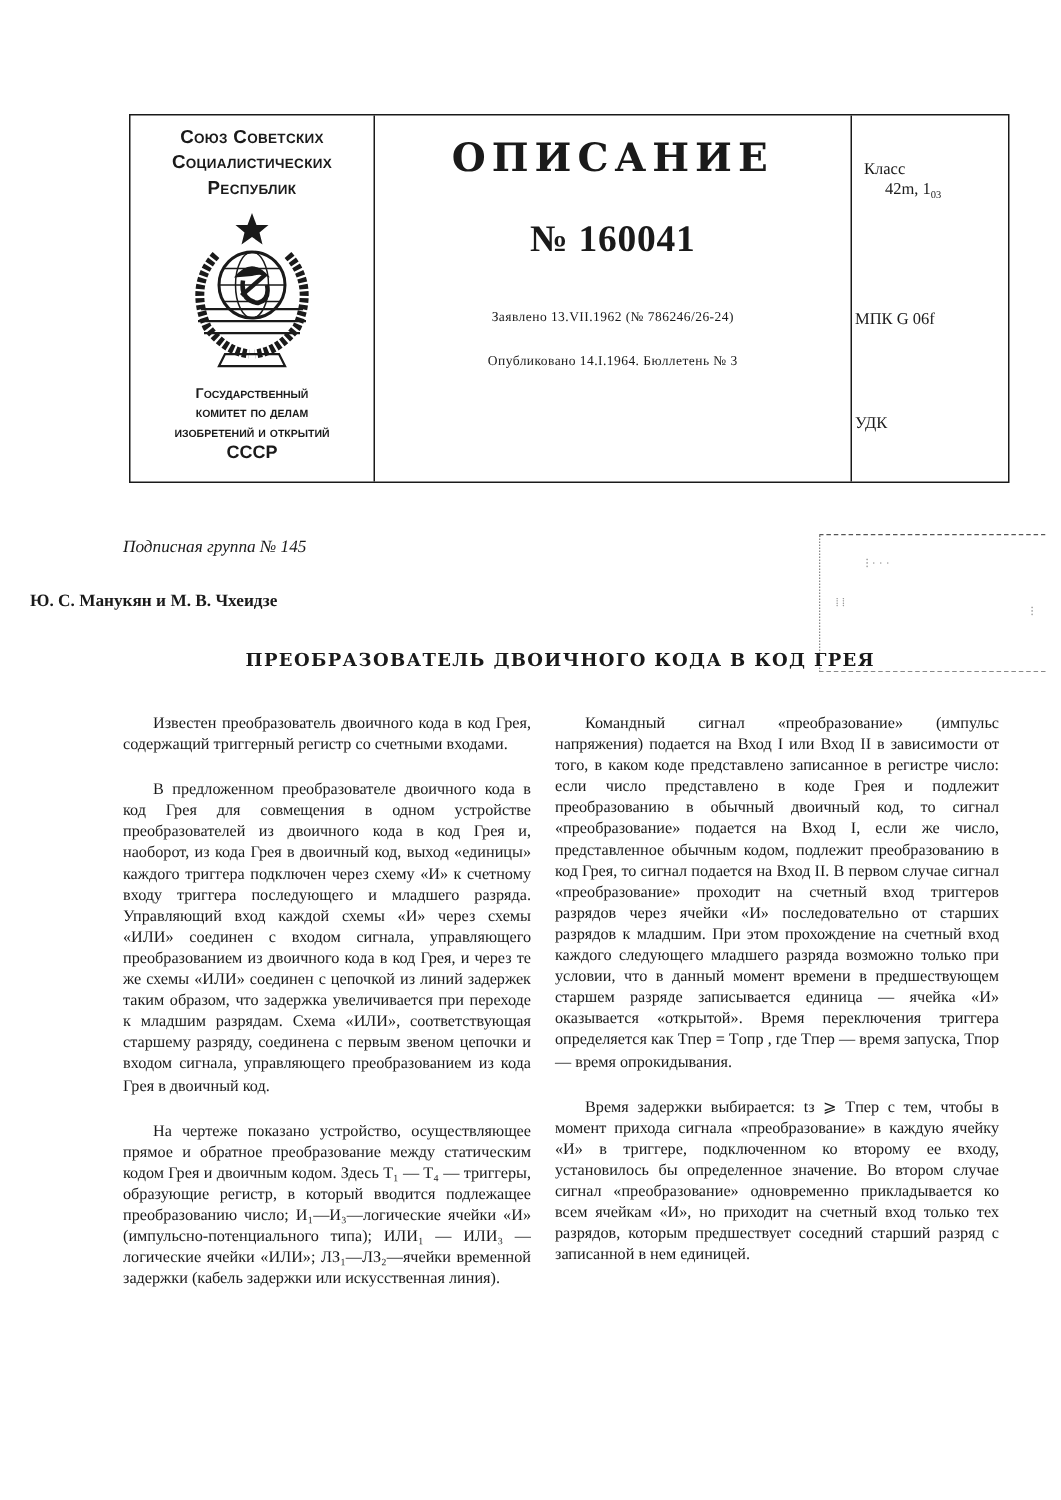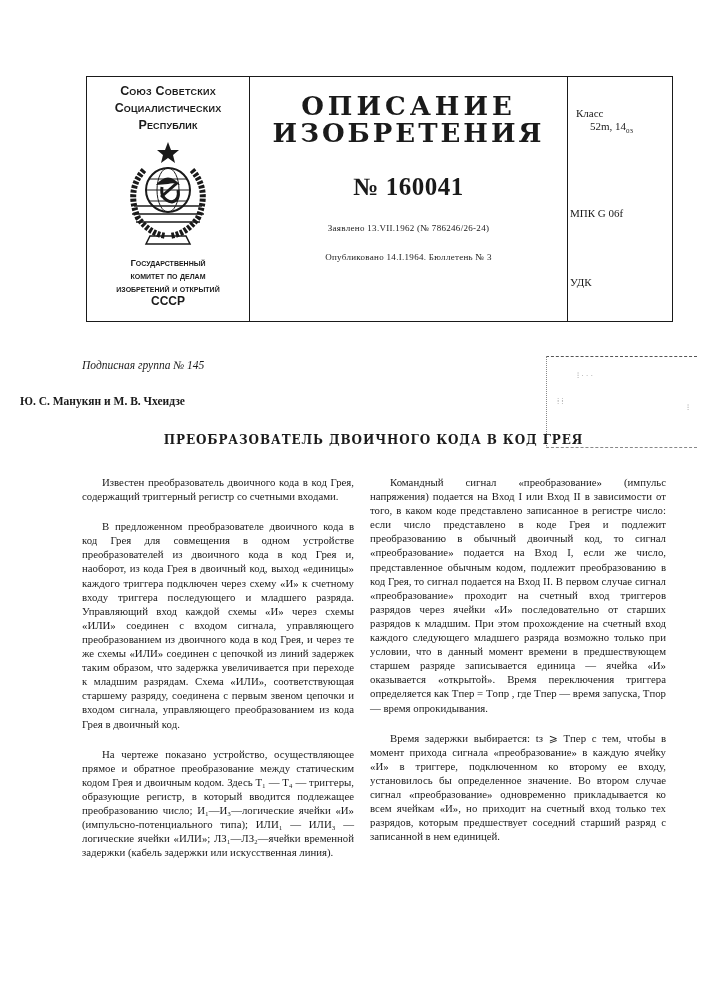--- a/index.html
+++ b/index.html
@@ -14,21 +14,21 @@
   .hb-right { flex: 1; position: relative; font-size: 11px; }
 
   .union { font-weight: bold; font-size: 12.5px; line-height: 17px; margin-top: 6px; font-variant: small-caps; letter-spacing: 0.2px; }
   .emblem { margin: 6px auto 0; width: 104px; height: 110px; display: block; }
   .committee { font-weight: bold; font-size: 9.5px; line-height: 13px; margin-top: 6px; font-variant: small-caps; }
 
   .title1 { font-family: "DejaVu Serif", serif; font-weight: 900; font-size: 26px; letter-spacing: 4px; line-height: 27px; margin-top: 16px; }
   .title2 { font-family: "DejaVu Serif", serif; font-weight: 900; font-size: 26px; letter-spacing: 3px; line-height: 27px; }
   .subtitle { font-family: "DejaVu Serif", serif; font-weight: bold; font-size: 13.5px; letter-spacing: 0.8px; margin-top: 4px; }
   .patent-no { font-family: "Liberation Serif", serif; font-weight: bold; font-size: 25px; margin-top: 26px; letter-spacing: 0.5px; }
-  .filed { font-size: 9px; margin-top: 22px; letter-spacing: 0.3px; }
+  .filed { font-size: 9px; margin-top: 32px; letter-spacing: 0.3px; }
   .published { font-size: 9px; margin-top: 19px; letter-spacing: 0.3px; }
 
   .klass { position: absolute; left: 8px; top: 30px; line-height: 13px; }
   .klass .val { padding-left: 14px; display: block; }
   .klass sub { font-size: 7px; }
   .mpk { position: absolute; left: 2px; top: 130px; }
   .udk { position: absolute; left: 2px; top: 199px; }
 
   .subscr { position: absolute; left: 82px; top: 359px; font-style: italic; font-size: 11.5px; }
   .authors { position: absolute; left: 0; width: 707px; top: 395px; text-align: left; font-size: 11.5px; font-weight: bold; padding-left: 20px; box-sizing: border-box; }
@@ -72,30 +72,29 @@
     <div class="committee">
       <div>Государственный</div>
       <div>комитет по делам</div>
       <div>изобретений и открытий</div>
       <div style="font-size:12px">СССР</div>
     </div>
   </div>
 
   <div class="hb-mid">
     <div class="title1">ОПИСАНИЕ</div>
-    <div class="title2">ИЗОБРЕТЕНИЯ</div>
     <div class="patent-no">№ 160041</div>
     <div class="filed">Заявлено 13.VII.1962 (№ 786246/26-24)</div>
     <div class="published">Опубликовано 14.I.1964. Бюллетень № 3</div>
   </div>
 
   <div class="hb-right">
     <div class="klass">
       <span>Класс</span>
-      <span class="val"><span>52m, 14</span><sub>03</sub></span>
+      <span class="val"><span>42m, 1</span><sub>03</sub></span>
     </div>
     <div class="mpk">МПК G 06f</div>
     <div class="udk">УДК</div>
   </div>
 </div>
 
 <div class="subscr">Подписная группа № 145</div>
 
 <div class="stamp">
   <span class="mark" style="left:30px;top:12px">⁝ · · ·</span>

